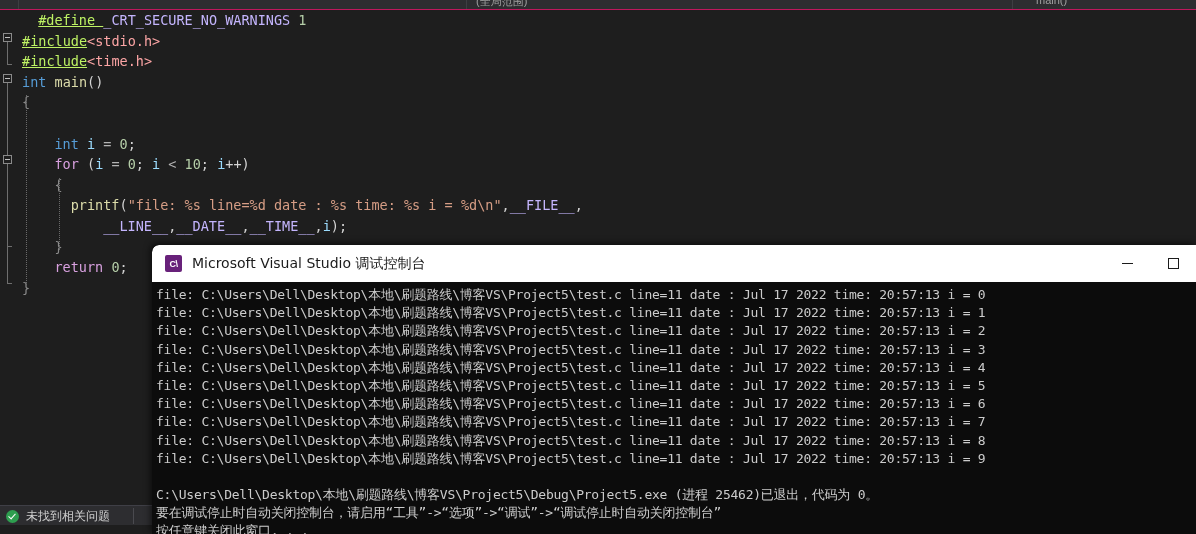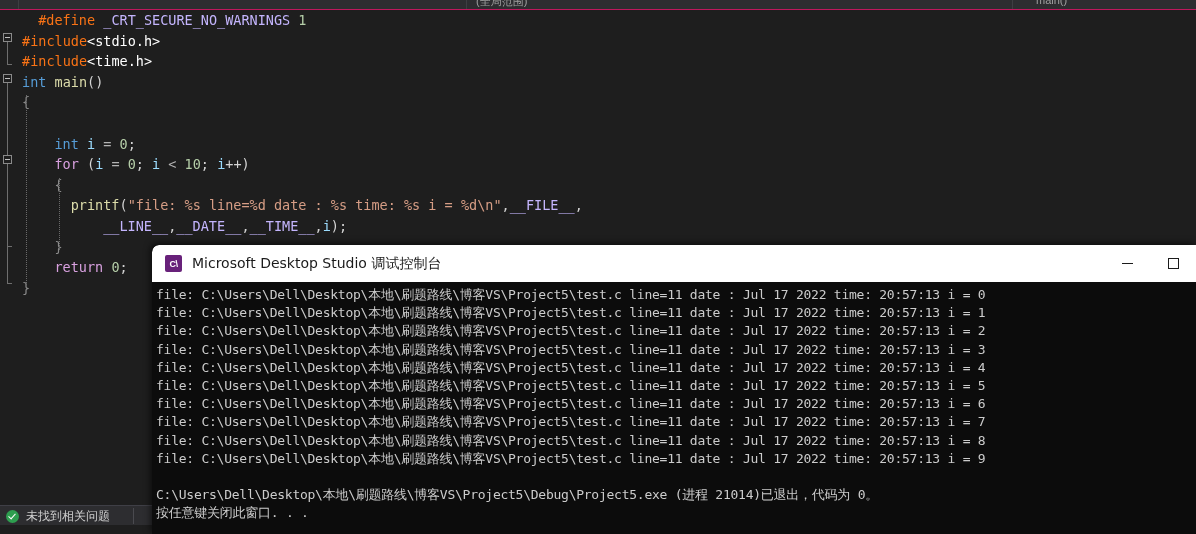--- a/index.html
+++ b/index.html
@@ -92,24 +92,24 @@
     position: absolute;
     left: 0; top: 0;
     width: 1196px;
     font-family: "DejaVu Sans Mono", "Liberation Mono", monospace;
     font-size: 13.5px;
     line-height: 20.6px;
     white-space: pre;
     color: #d4d4d4;
   }
   .cl { position: absolute; left: 0; white-space: pre; }
-  .t-pre   { color: #f97316; }              
+  .t-pre   { color: #bef264; text-decoration: underline; }              
   .t-macro { color: #c4b5fd; }              
   .t-num   { color: #b5cea8; }
-  .t-hdr   { color: #ffffff; }              
+  .t-hdr   { color: #fca5a5; }              
   .t-kw    { color: #569cd6; }              
   .t-kw2   { color: #d8a0df; }              
   .t-fn    { color: #dcdcaa; }              
   .t-punc  { color: #d4d4d4; }
   .t-op    { color: #b4b4b4; }
   .t-str   { color: #d69d85; }
   .t-var   { color: #9cdcfe; }
   .t-brace { color: #8a8a8a; }
 
   
@@ -290,21 +290,21 @@
     <div class="ok-icon"></div>
     <div id="status-text">未找到相关问题</div>
     <div id="status-sep"></div>
   </div>
   <div id="bottom-strip"></div>
 
   <div id="console-window">
 
     <div id="console-titlebar">
       <div id="console-app-icon">C\</div>
-      <div id="console-title">Microsoft Desktop Studio 调试控制台</div>
+      <div id="console-title">Microsoft Visual Studio 调试控制台</div>
       <div class="win-btn" id="btn-min">
         <span class="glyph"></span>
       </div>
       <div class="win-btn" id="btn-max">
         <span class="glyph"></span>
       </div>
     </div>
 
     <div id="console-body">
       <div id="console-output">
@@ -313,18 +313,19 @@
           <div class="con-line">file: C:\Users\Dell\Desktop\本地\刷题路线\博客VS\Project5\test.c line=11 date : Jul 17 2022 time: 20:57:13 i = 2</div>
           <div class="con-line">file: C:\Users\Dell\Desktop\本地\刷题路线\博客VS\Project5\test.c line=11 date : Jul 17 2022 time: 20:57:13 i = 3</div>
           <div class="con-line">file: C:\Users\Dell\Desktop\本地\刷题路线\博客VS\Project5\test.c line=11 date : Jul 17 2022 time: 20:57:13 i = 4</div>
           <div class="con-line">file: C:\Users\Dell\Desktop\本地\刷题路线\博客VS\Project5\test.c line=11 date : Jul 17 2022 time: 20:57:13 i = 5</div>
           <div class="con-line">file: C:\Users\Dell\Desktop\本地\刷题路线\博客VS\Project5\test.c line=11 date : Jul 17 2022 time: 20:57:13 i = 6</div>
           <div class="con-line">file: C:\Users\Dell\Desktop\本地\刷题路线\博客VS\Project5\test.c line=11 date : Jul 17 2022 time: 20:57:13 i = 7</div>
           <div class="con-line">file: C:\Users\Dell\Desktop\本地\刷题路线\博客VS\Project5\test.c line=11 date : Jul 17 2022 time: 20:57:13 i = 8</div>
           <div class="con-line">file: C:\Users\Dell\Desktop\本地\刷题路线\博客VS\Project5\test.c line=11 date : Jul 17 2022 time: 20:57:13 i = 9</div>
         </div>
       <div class="con-gap"></div>
-      <div class="con-line">C:\Users\Dell\Desktop\本地\刷题路线\博客VS\Project5\Debug\Project5.exe (进程 21014)已退出，代码为 0。</div>
+      <div class="con-line">C:\Users\Dell\Desktop\本地\刷题路线\博客VS\Project5\Debug\Project5.exe (进程 25462)已退出，代码为 0。</div>
+      <div class="con-line">要在调试停止时自动关闭控制台，请启用“工具”-&gt;“选项”-&gt;“调试”-&gt;“调试停止时自动关闭控制台”</div>
       <div class="con-line">按任意键关闭此窗口. . .</div>
     </div>
   </div>
 
 </div>
 
 </body></html>

